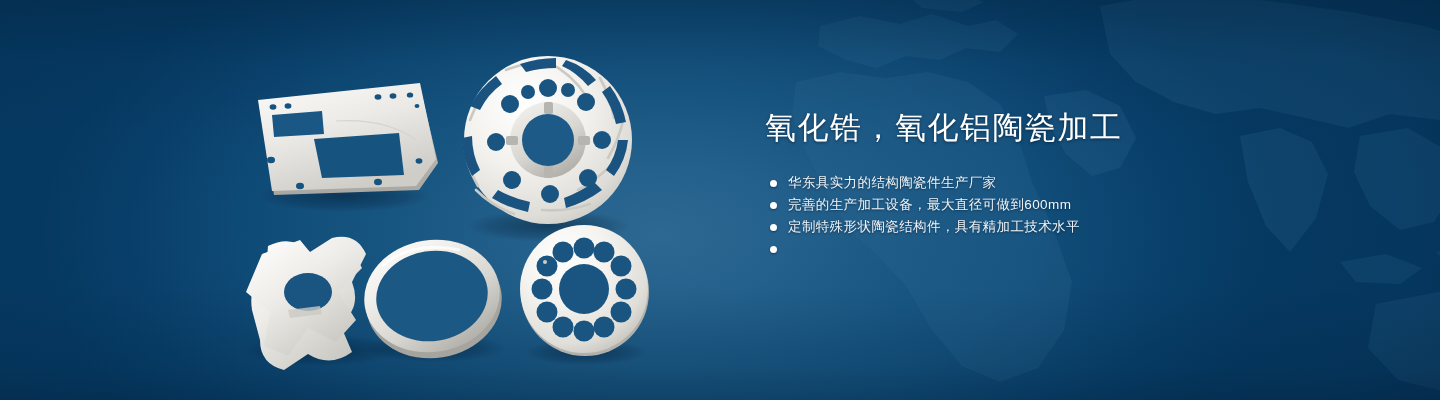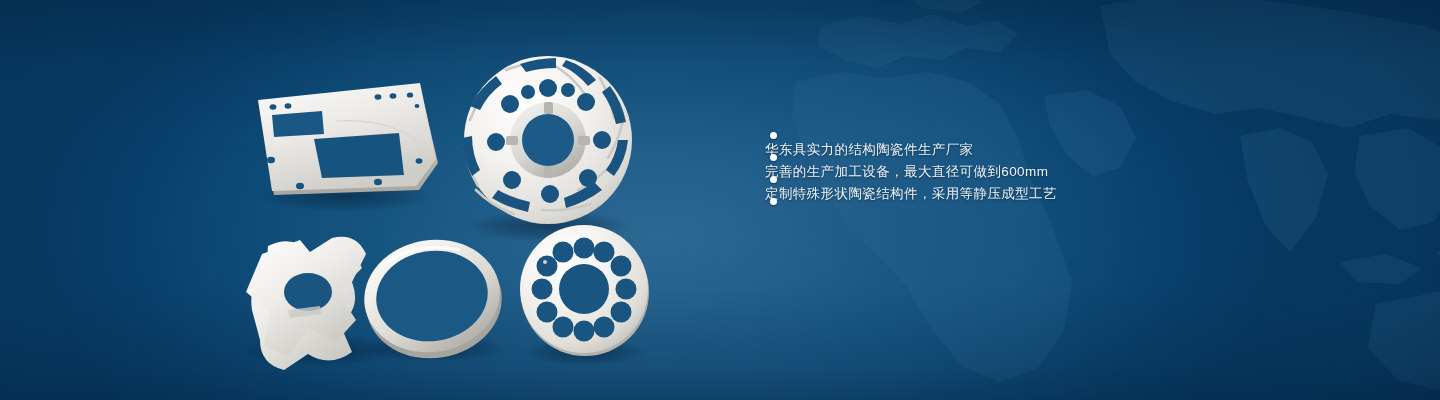--- a/index.html
+++ b/index.html
@@ -85,24 +85,23 @@
     text-shadow: 0 1px 3px rgba(0,14,30,0.55);
     white-space: nowrap;
   }
   .bullets {
     list-style: none;
     margin: 24px 0 0 0;
     padding: 0;
   }
   .bullet {
     display: flex;
-    align-items: flex-start;
+    align-items: center;
     height: 22px;
     margin-bottom: 0;
-    flex-direction: column;
   }
   .dot {
     width: 7px;
     height: 7px;
     border-radius: 50%;
     background: #ffffff;
     flex: 0 0 auto;
     margin: 0 11px 0 5px;
     box-shadow: 0 1px 2px rgba(0,14,30,0.45);
   }
@@ -309,32 +308,33 @@
         <circle cx="547" cy="312" r="10.5"></circle>
         <circle cx="542" cy="289" r="10.5"></circle>
         <circle cx="547" cy="266" r="10.5"></circle>
         <circle cx="563" cy="252" r="10.5"></circle>
       </g>
       <circle cx="545" cy="262" r="2" fill="#cfcdc7"></circle>
     </g>
   </svg>
 
   <div class="textblock">
+    <h1 class="headline">氧化锆，氧化铝陶瓷加工</h1>
     <ul class="bullets">
       <li class="bullet">
         <span class="dot"></span>
         <span class="bullet-text">华东具实力的结构陶瓷件生产厂家</span>
       </li>
       <li class="bullet">
         <span class="dot"></span>
         <span class="bullet-text">完善的生产加工设备，最大直径可做到600mm</span>
       </li>
       <li class="bullet">
         <span class="dot"></span>
-        <span class="bullet-text">定制特殊形状陶瓷结构件，采用等静压成型工艺</span>
+        <span class="bullet-text">定制特殊形状陶瓷结构件，具有精加工技术水平</span>
       </li>
       <li class="bullet">
         <span class="dot"></span>
       </li>
     </ul>
   </div>
 
 </div>
 
 </body></html>

